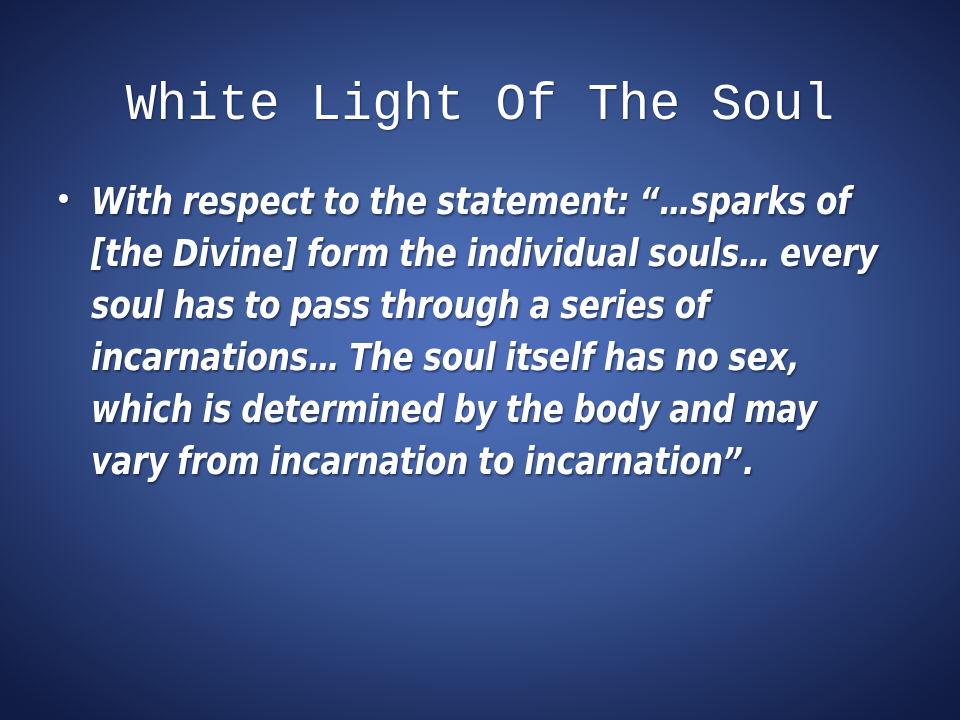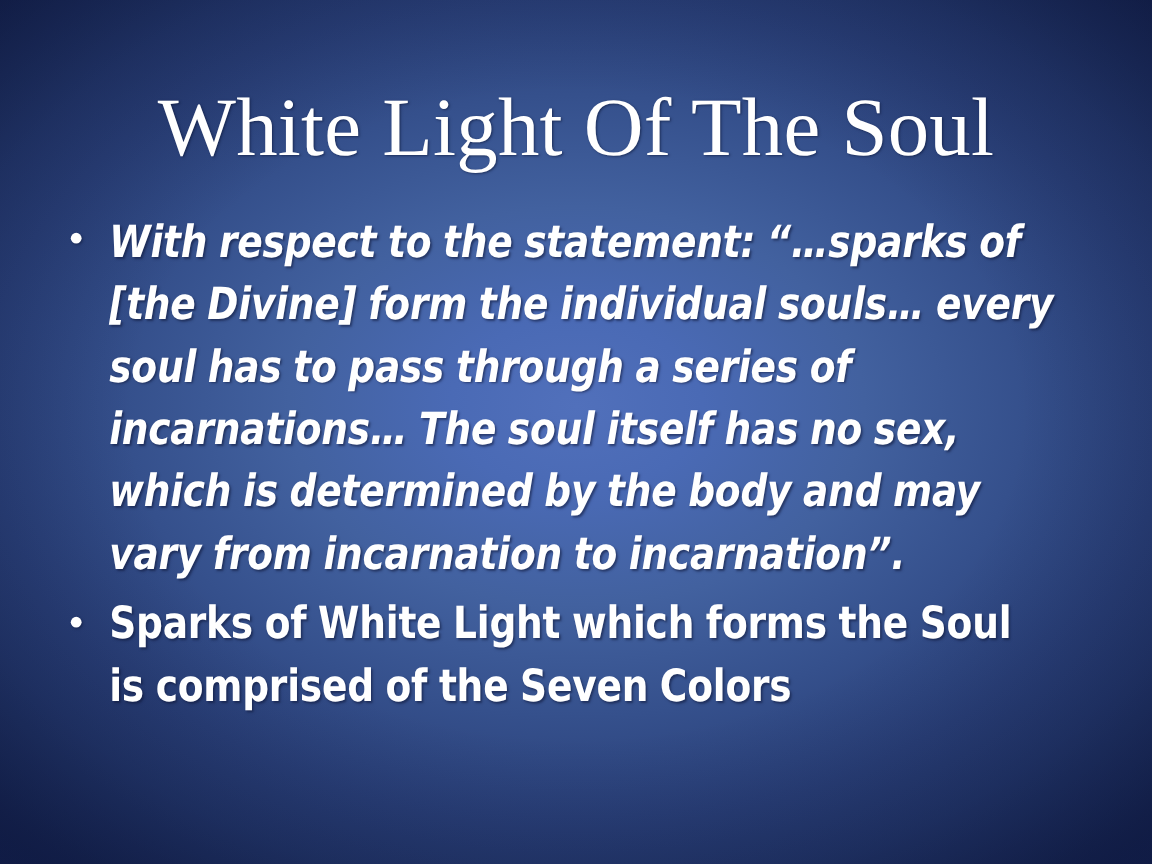--- a/index.html
+++ b/index.html
@@ -47,23 +47,23 @@
   .title-block {
     position: absolute;
     left: 0;
     top: 52px;
     width: 960px;
     text-align: center;
     z-index: 3;
   }
   .slide-title {
     display: inline-block;
-    font-family: Liberation Serif, serif;
+    font-family: Liberation Mono, monospace;
     font-weight: 300;
-    font-size: 69px;
+    font-size: 51px;
     line-height: 60px;
     letter-spacing: 0.2px;
     color: #ffffff;
     text-shadow: 1px 1px 2px rgba(10,18,50,0.55);
     white-space: nowrap;
     margin-top: 24px;
   }
 
   .body-block {
     position: absolute;
@@ -128,20 +128,16 @@
     <h1 class="slide-title">White Light Of The Soul</h1>
   </div>
 
   <div class="body-block">
 
     <div class="bullet-item is-italic">
       <span class="bullet-marker"></span>
       <span class="bullet-text">With respect to the statement: “…sparks of [the Divine] form the individual souls… every soul has to pass through a series of incarnations… The soul itself has no sex, which is determined by the body and may vary from incarnation to incarnation”.</span>
     </div>
 
-    <div class="bullet-item is-upright">
-      <span class="bullet-marker"></span>
-      <span class="bullet-text">Sparks of White Light which forms the Soul is comprised of the Seven Colors</span>
-    </div>
 
   </div>
 
 </div>
 
 </body></html>

